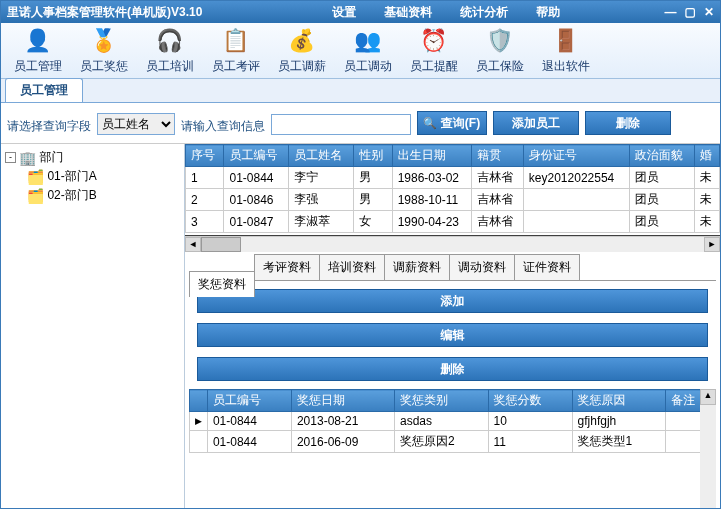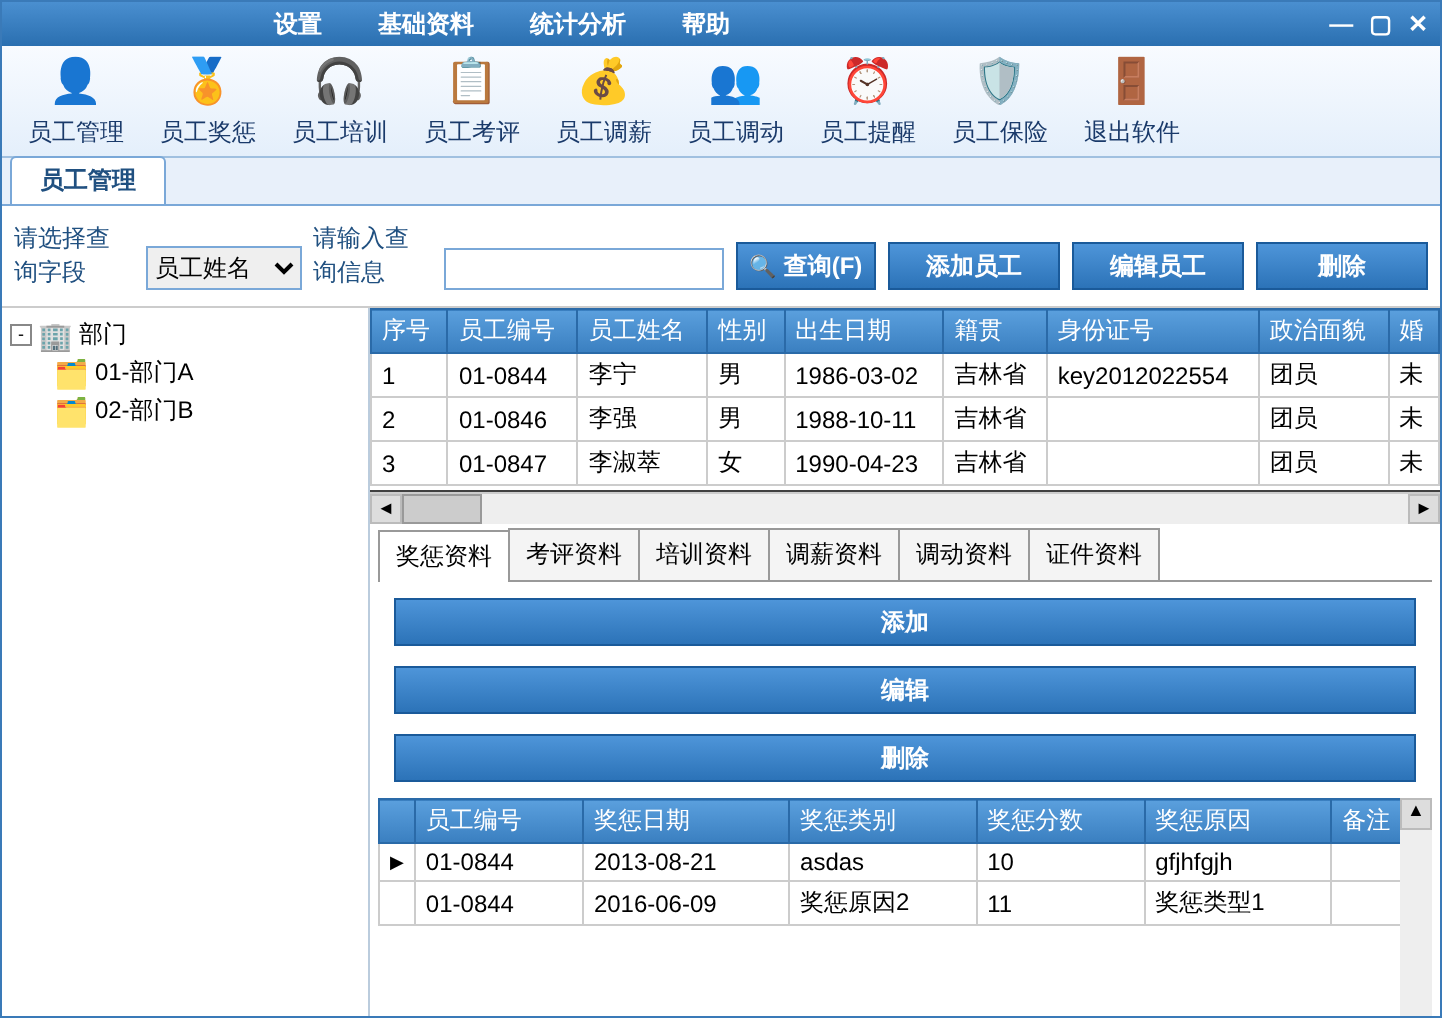--- a/index.html
+++ b/index.html
@@ -31,33 +31,34 @@
 .grid { border-collapse: collapse; width: 100%; }
 .grid th { background: linear-gradient(#5a9fdd, #3a7fc0); color: #fff; font-weight: normal; text-align: left; padding: 2px 5px; border: 1px solid #2a6aa8; white-space: nowrap; }
 .grid td { border: 1px solid #ccc; padding: 2px 5px; background: #fff; white-space: nowrap; }
 .grid1wrap { height: 92px; overflow: hidden; border-bottom: 1px solid #404040; position: relative; }
 .hscroll { height: 16px; background: #eee; border-top: 1px solid #ccc; display: flex; }
 .hscroll .arr { width: 16px; background: #ddd; border: 1px solid #bbb; text-align: center; font-size: 9px; line-height: 12px; cursor: pointer; }
 .hscroll .track { flex: 1; position: relative; }
 .hscroll .thumb { position: absolute; left: 0; width: 40px; height: 100%; background: #ccc; border: 1px solid #999; }
 .subtabs { display: flex; border-bottom: 1px solid #999; margin: 2px 4px 0; }
 .subtab { padding: 4px 8px; border: 1px solid #999; border-bottom: none; background: #f4f4f4; cursor: pointer; margin-right: -1px; }
-.subtab.active { background: #fff; position: relative; top: 1px; }
+.subtab.active { background: #fff; position: relative; top: 17px; }
 .subbtns { display: flex; gap: 10px; padding: 8px 12px; flex-direction: column; }
 .grid2wrap { flex: 1; overflow: auto; position: relative; margin: 0 4px; }
 .grid2 th { background: linear-gradient(#5a9fdd, #3a7fc0); }
 .rowmark { width: 12px; background: #e0e0e0; border: 1px solid #bbb; text-align: center; font-size: 9px; }
 .vscroll { position: absolute; right: 0; top: 0; bottom: 0; width: 16px; background: #eee; display: flex; flex-direction: column; }
 .vscroll .arr { height: 16px; background: #ddd; border: 1px solid #bbb; text-align: center; font-size: 9px; cursor: pointer; }
 .vscroll .track { flex: 1; }
 </style>
 </head>
 <body>
 
 <div class="titlebar">
+  <span class="title">里诺人事档案管理软件(单机版)V3.10</span>
   <div class="menus">
     <span>设置</span>
     <span>基础资料</span>
     <span>统计分析</span>
     <span>帮助</span>
   </div>
   <div class="winbtns">
     <span>—</span>
     <span>▢</span>
     <span>✕</span>
@@ -107,21 +108,20 @@
   <div class="tab">员工管理</div>
 </div>
 
 <div class="searchbar">
   <span class="lbl-blue">请选择查询字段</span>
   <select><option>员工姓名</option></select>
   <span class="lbl-blue">请输入查询信息</span>
   <input type="text" style="">
   <button class="btn small"><span style="font-size:11px">🔍</span> <span>查询(F)</span></button>
   <button class="btn">添加员工</button>
-  <button class="btn">编辑员工</button>
   <button class="btn">删除</button>
 </div>
 
 <div class="main">
   <div class="tree">
     <div class="tree-row">
       <span class="tg">-</span>
       <span class="ico">🏢</span>
       <span>部门</span>
     </div>

